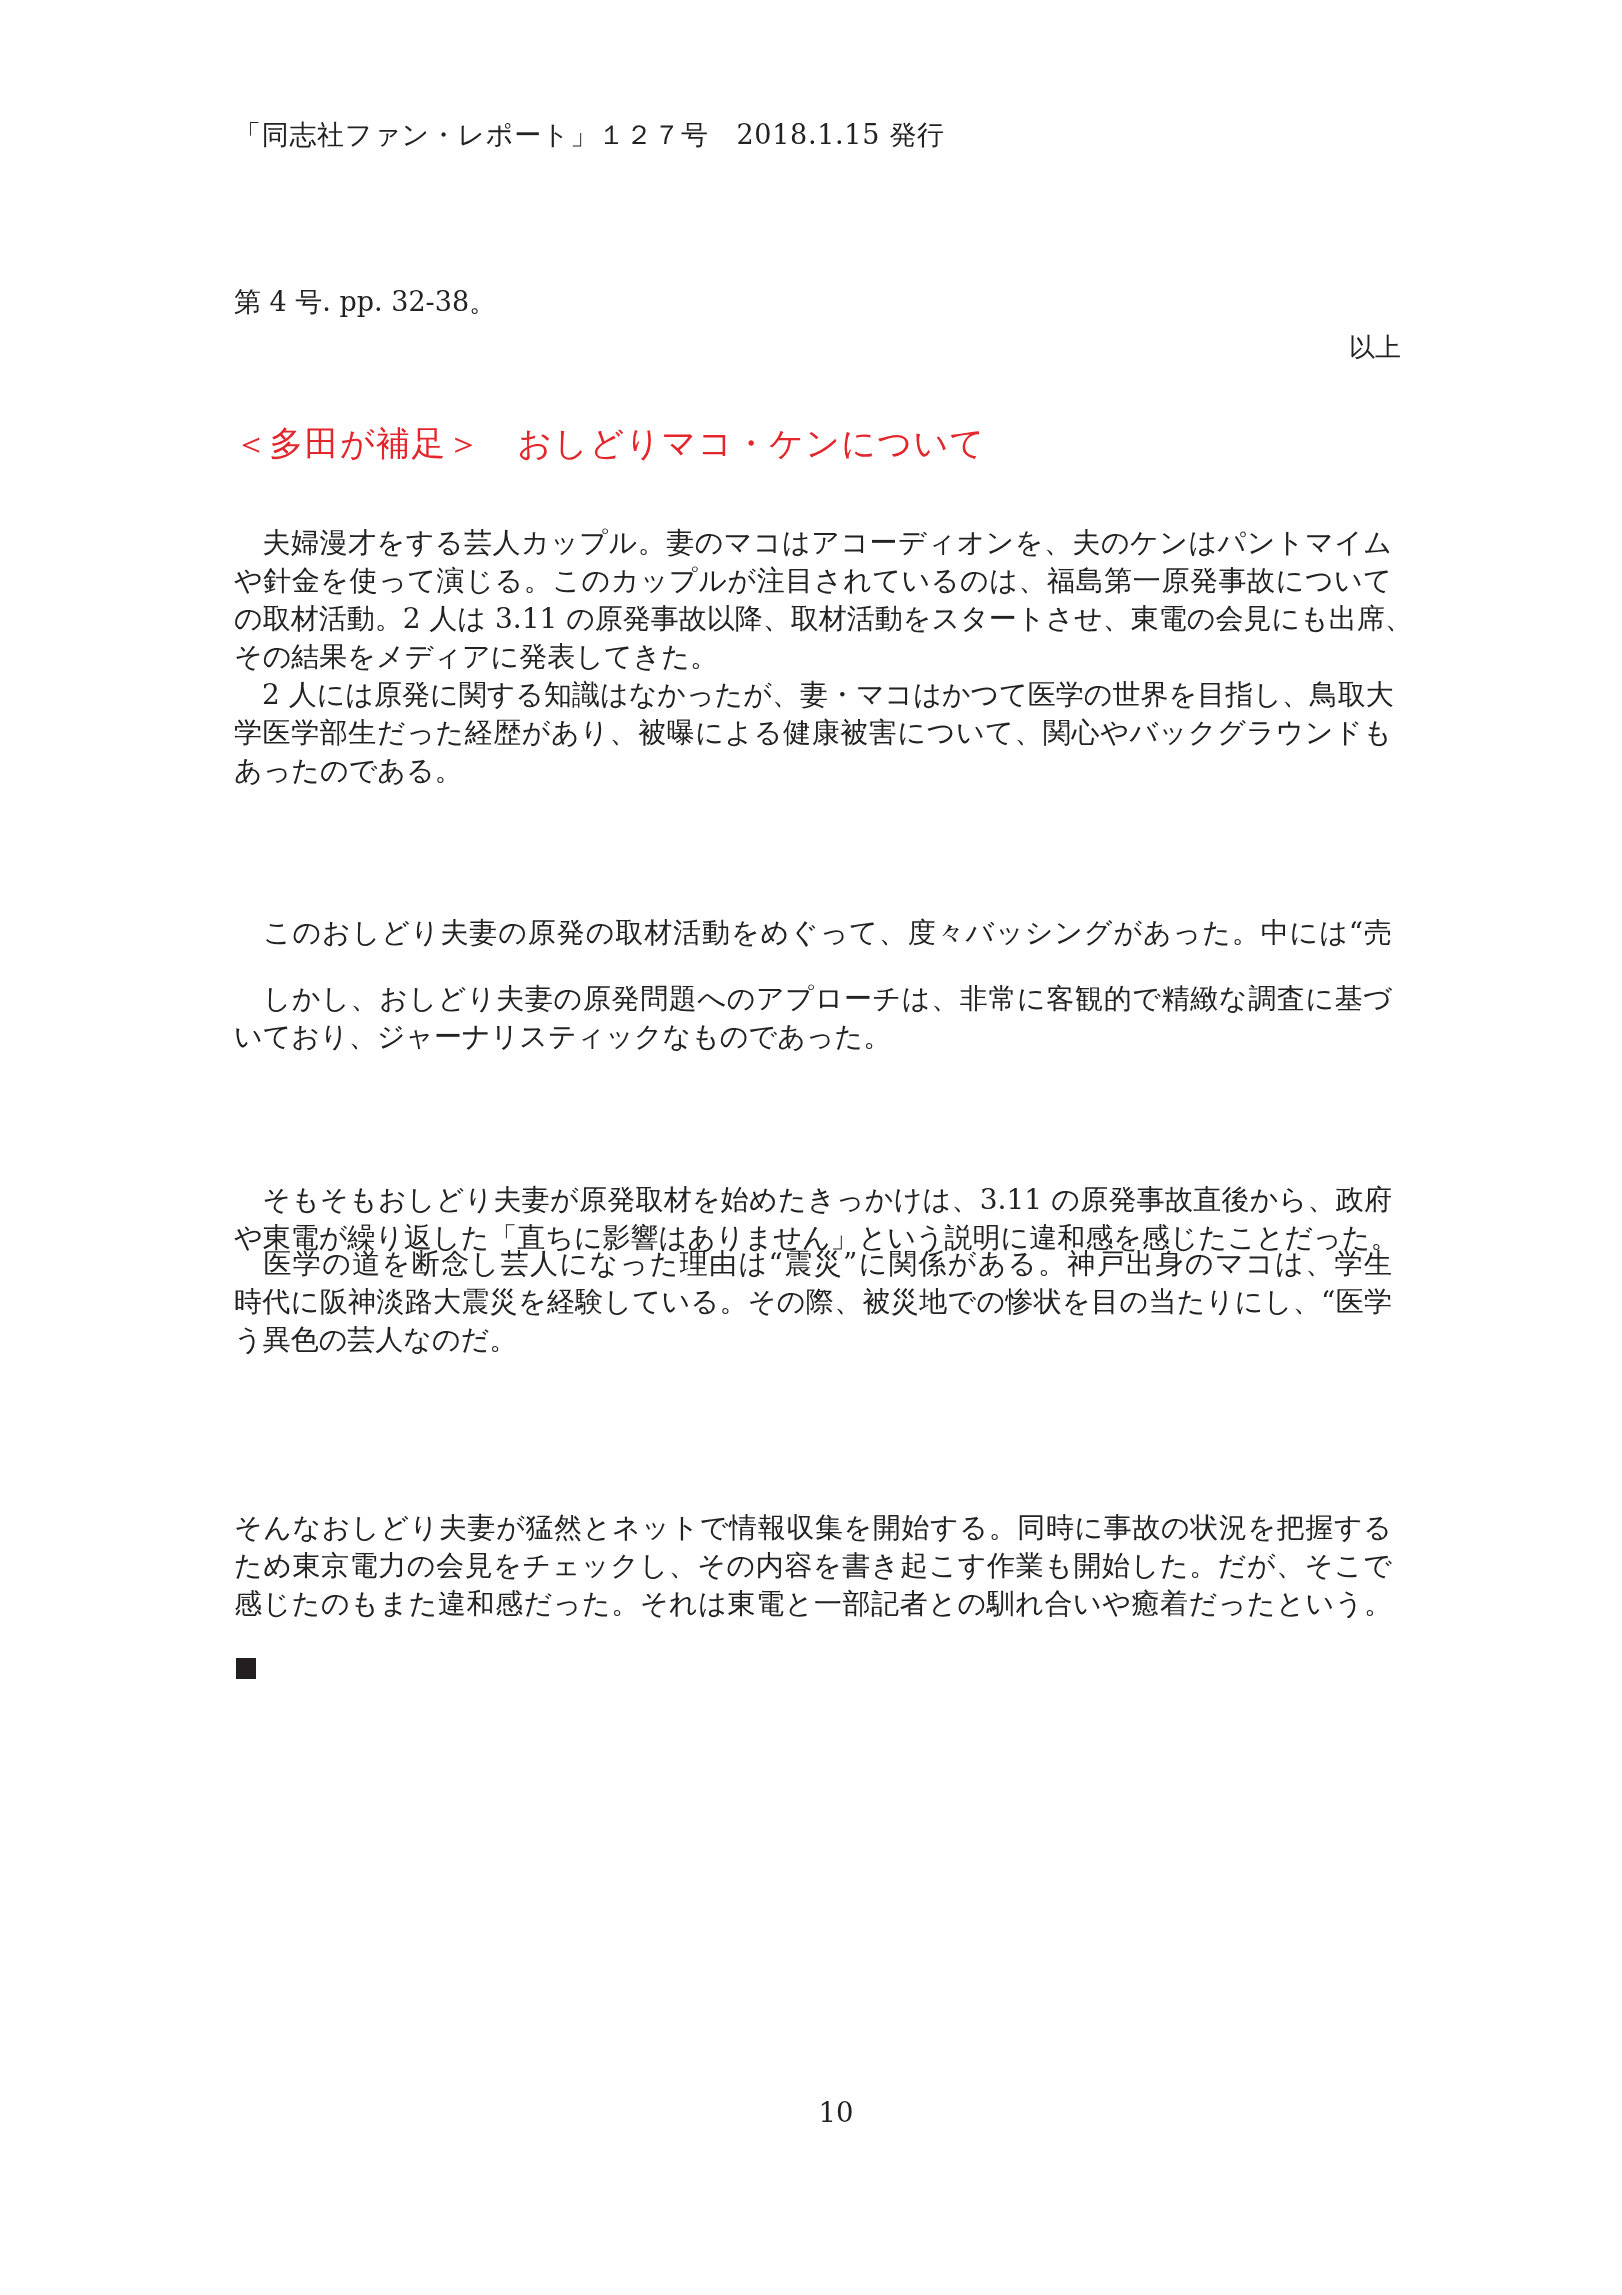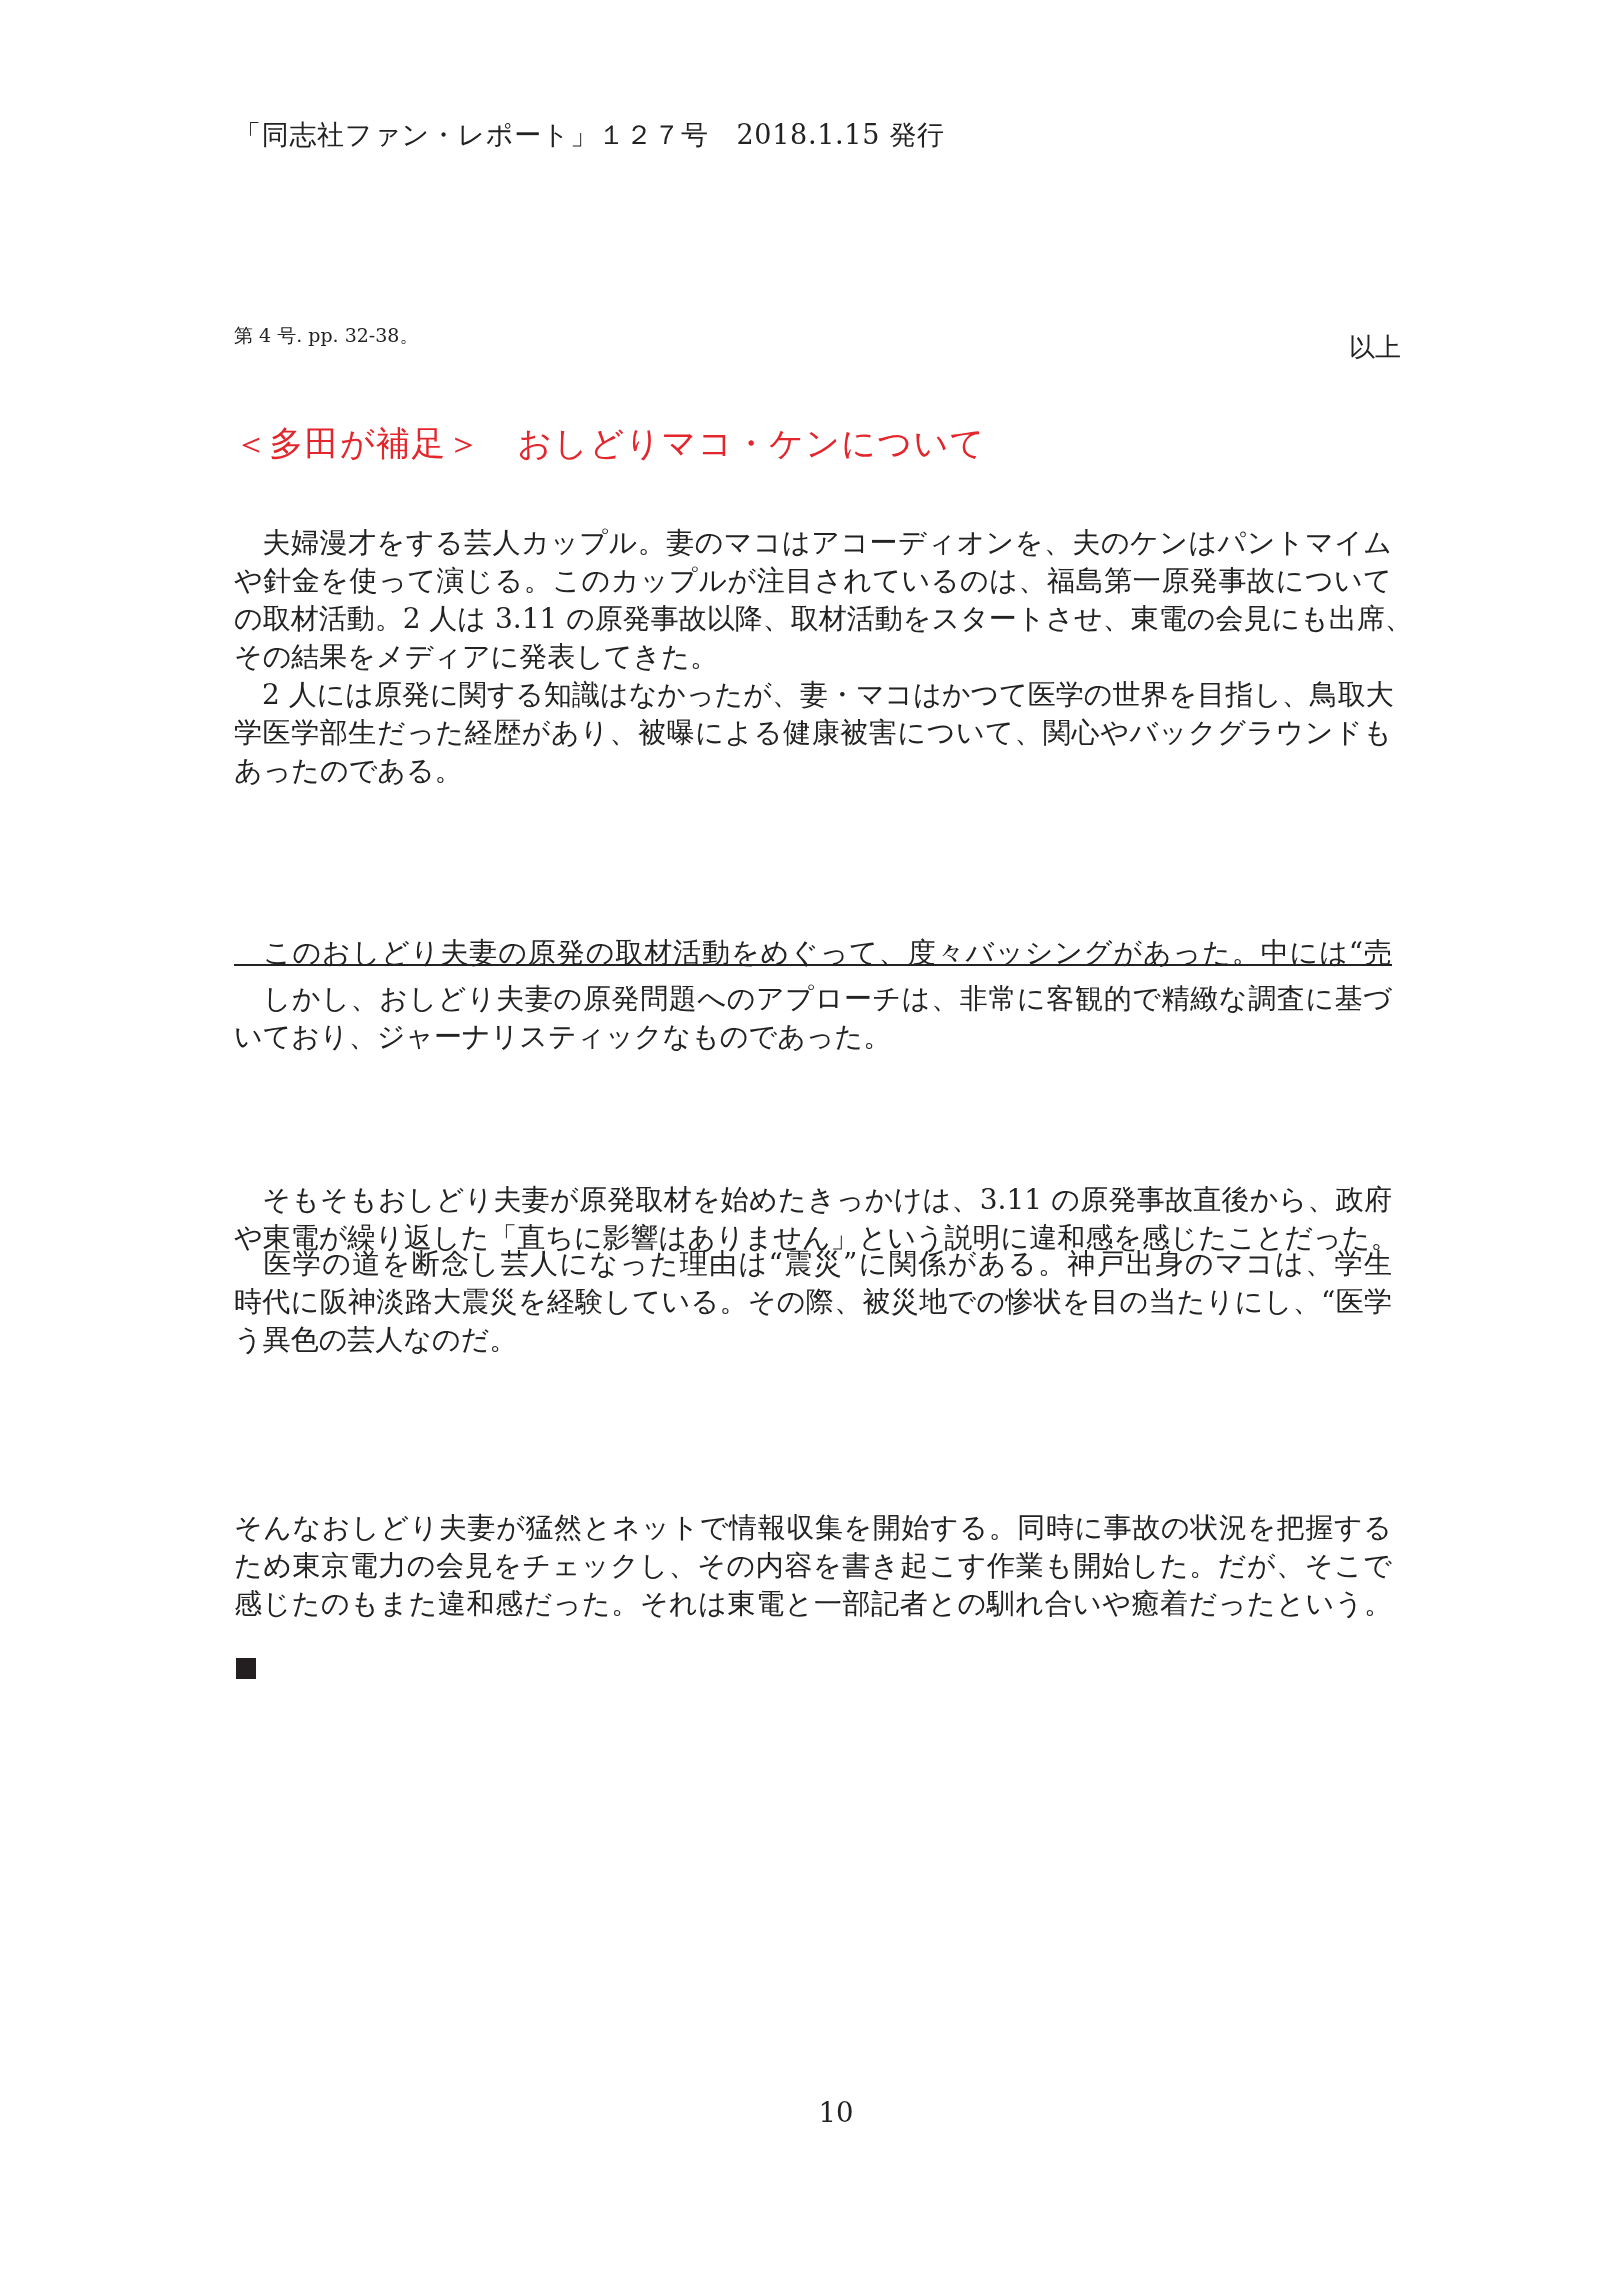--- a/index.html
+++ b/index.html
@@ -27,24 +27,23 @@
       top: 116px;
       font-size: 27px;
       line-height: 37px;
       white-space: nowrap;
       letter-spacing: 0.7px;
     }
     .citation-tail {
       position: absolute;
       left: 234px;
       top: 283px;
-      font-size: 19px;
+      font-size: 27px;
       line-height: 37px;
       white-space: nowrap;
-      margin-top: 34px;
     }
     .closing {
       position: absolute;
       right: 221px;
       top: 329px;
       font-size: 26px;
       line-height: 37px;
       white-space: nowrap;
     }
     .section-heading {
@@ -113,21 +112,21 @@
     <span class="line">の取材活動。2 人は 3.11 の原発事故以降、取材活動をスタートさせ、東電の会見にも出席、</span>
     <span class="line last">その結果をメディアに発表してきた。</span>
   </div>
 
   <div class="body-text" style="top:676px;">
     <span class="line">　2 人には原発に関する知識はなかったが、妻・マコはかつて医学の世界を目指し、鳥取大</span>
     <span class="line">学医学部生だった経歴があり、被曝による健康被害について、関心やバックグラウンドも</span>
     <span class="line last">あったのである。</span>
   </div>
 
-  <div class="body-text" style="top:934px;text-decoration:underline;">
+  <div class="body-text" style="top:914px;">
     <span class="line">　このおしどり夫妻の原発の取材活動をめぐって、度々バッシングがあった。中には“売</span>
   </div>
 
   <div class="body-text" style="top:980px;">
     <span class="line">　しかし、おしどり夫妻の原発問題へのアプローチは、非常に客観的で精緻な調査に基づ</span>
     <span class="line last">いており、ジャーナリスティックなものであった。</span>
   </div>
 
   <div class="body-text" style="top:1169px;margin-top:12px;">
     <span class="line">　そもそもおしどり夫妻が原発取材を始めたきっかけは、3.11 の原発事故直後から、政府</span>

